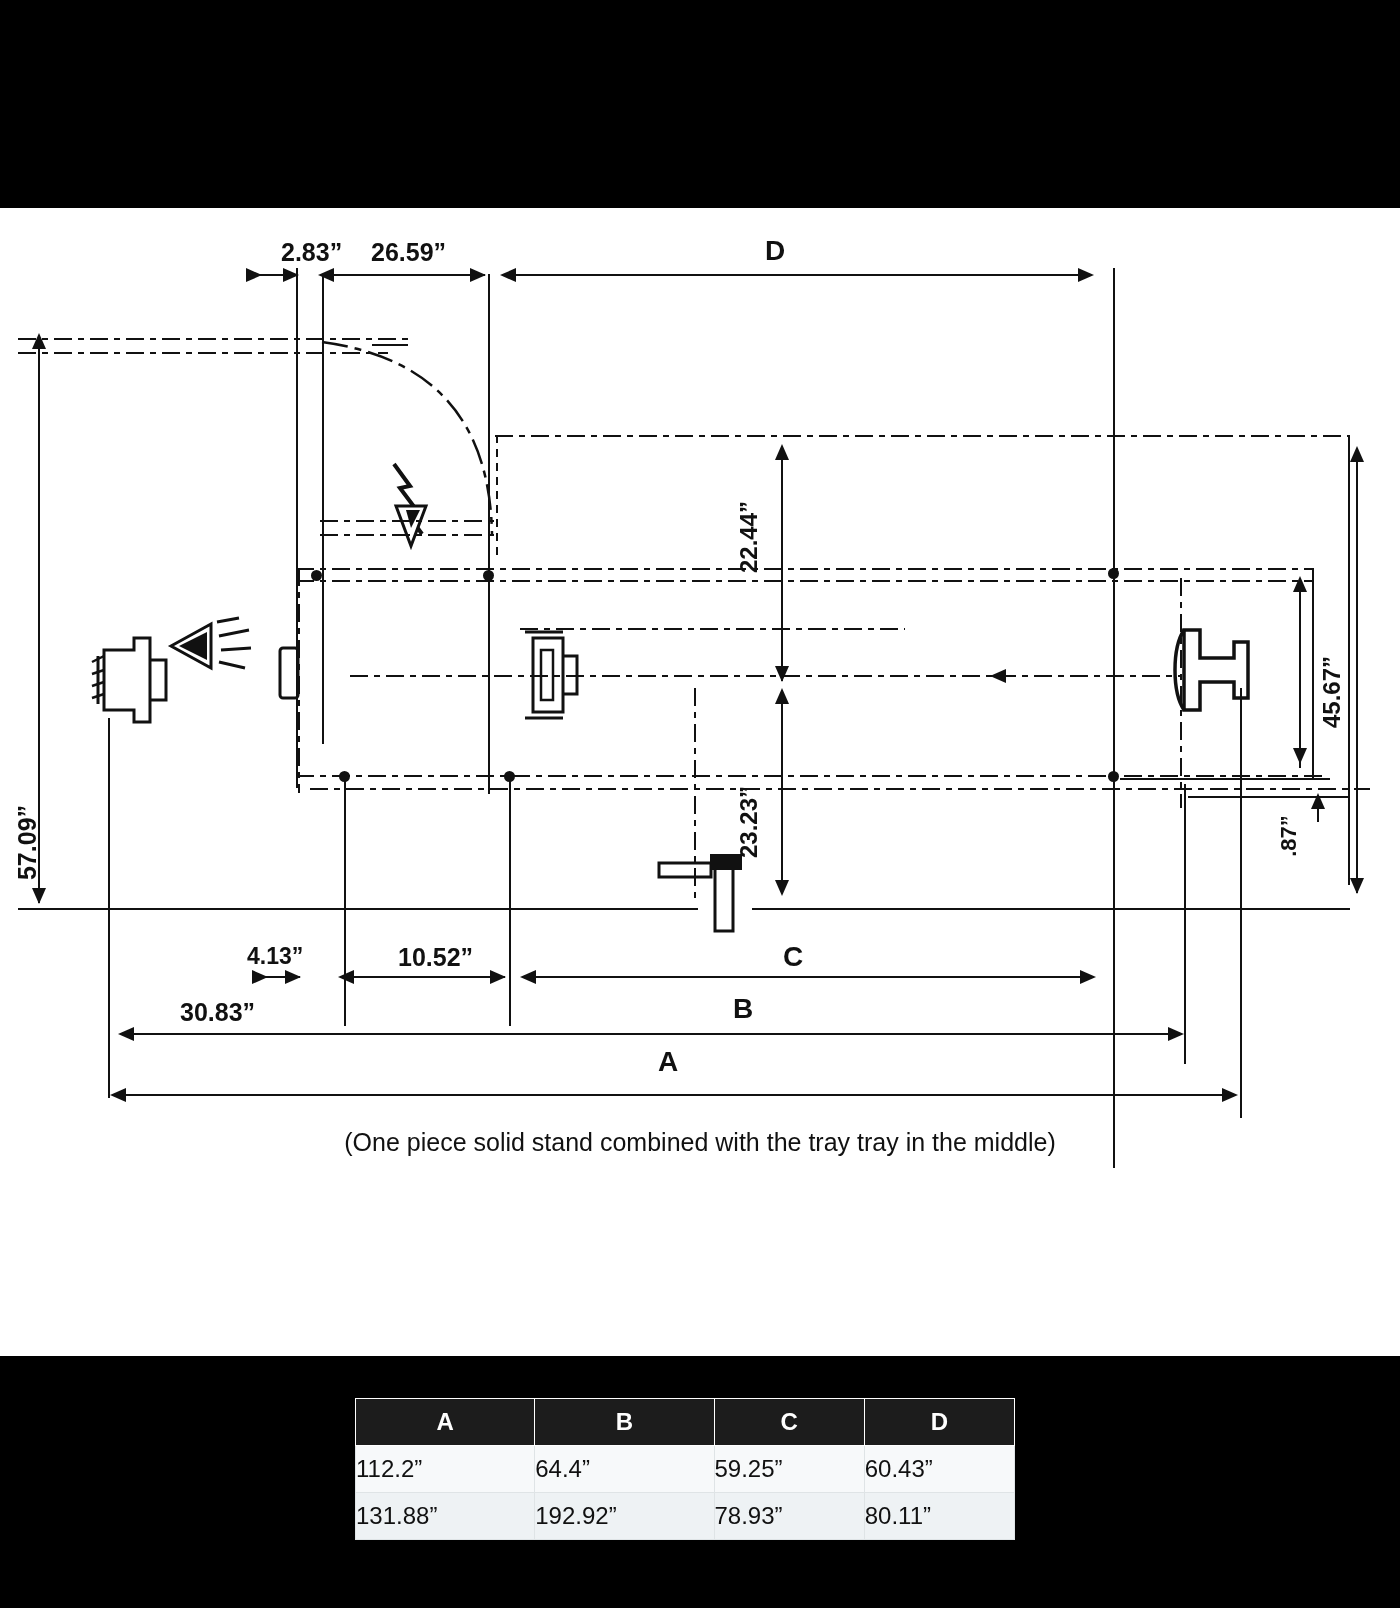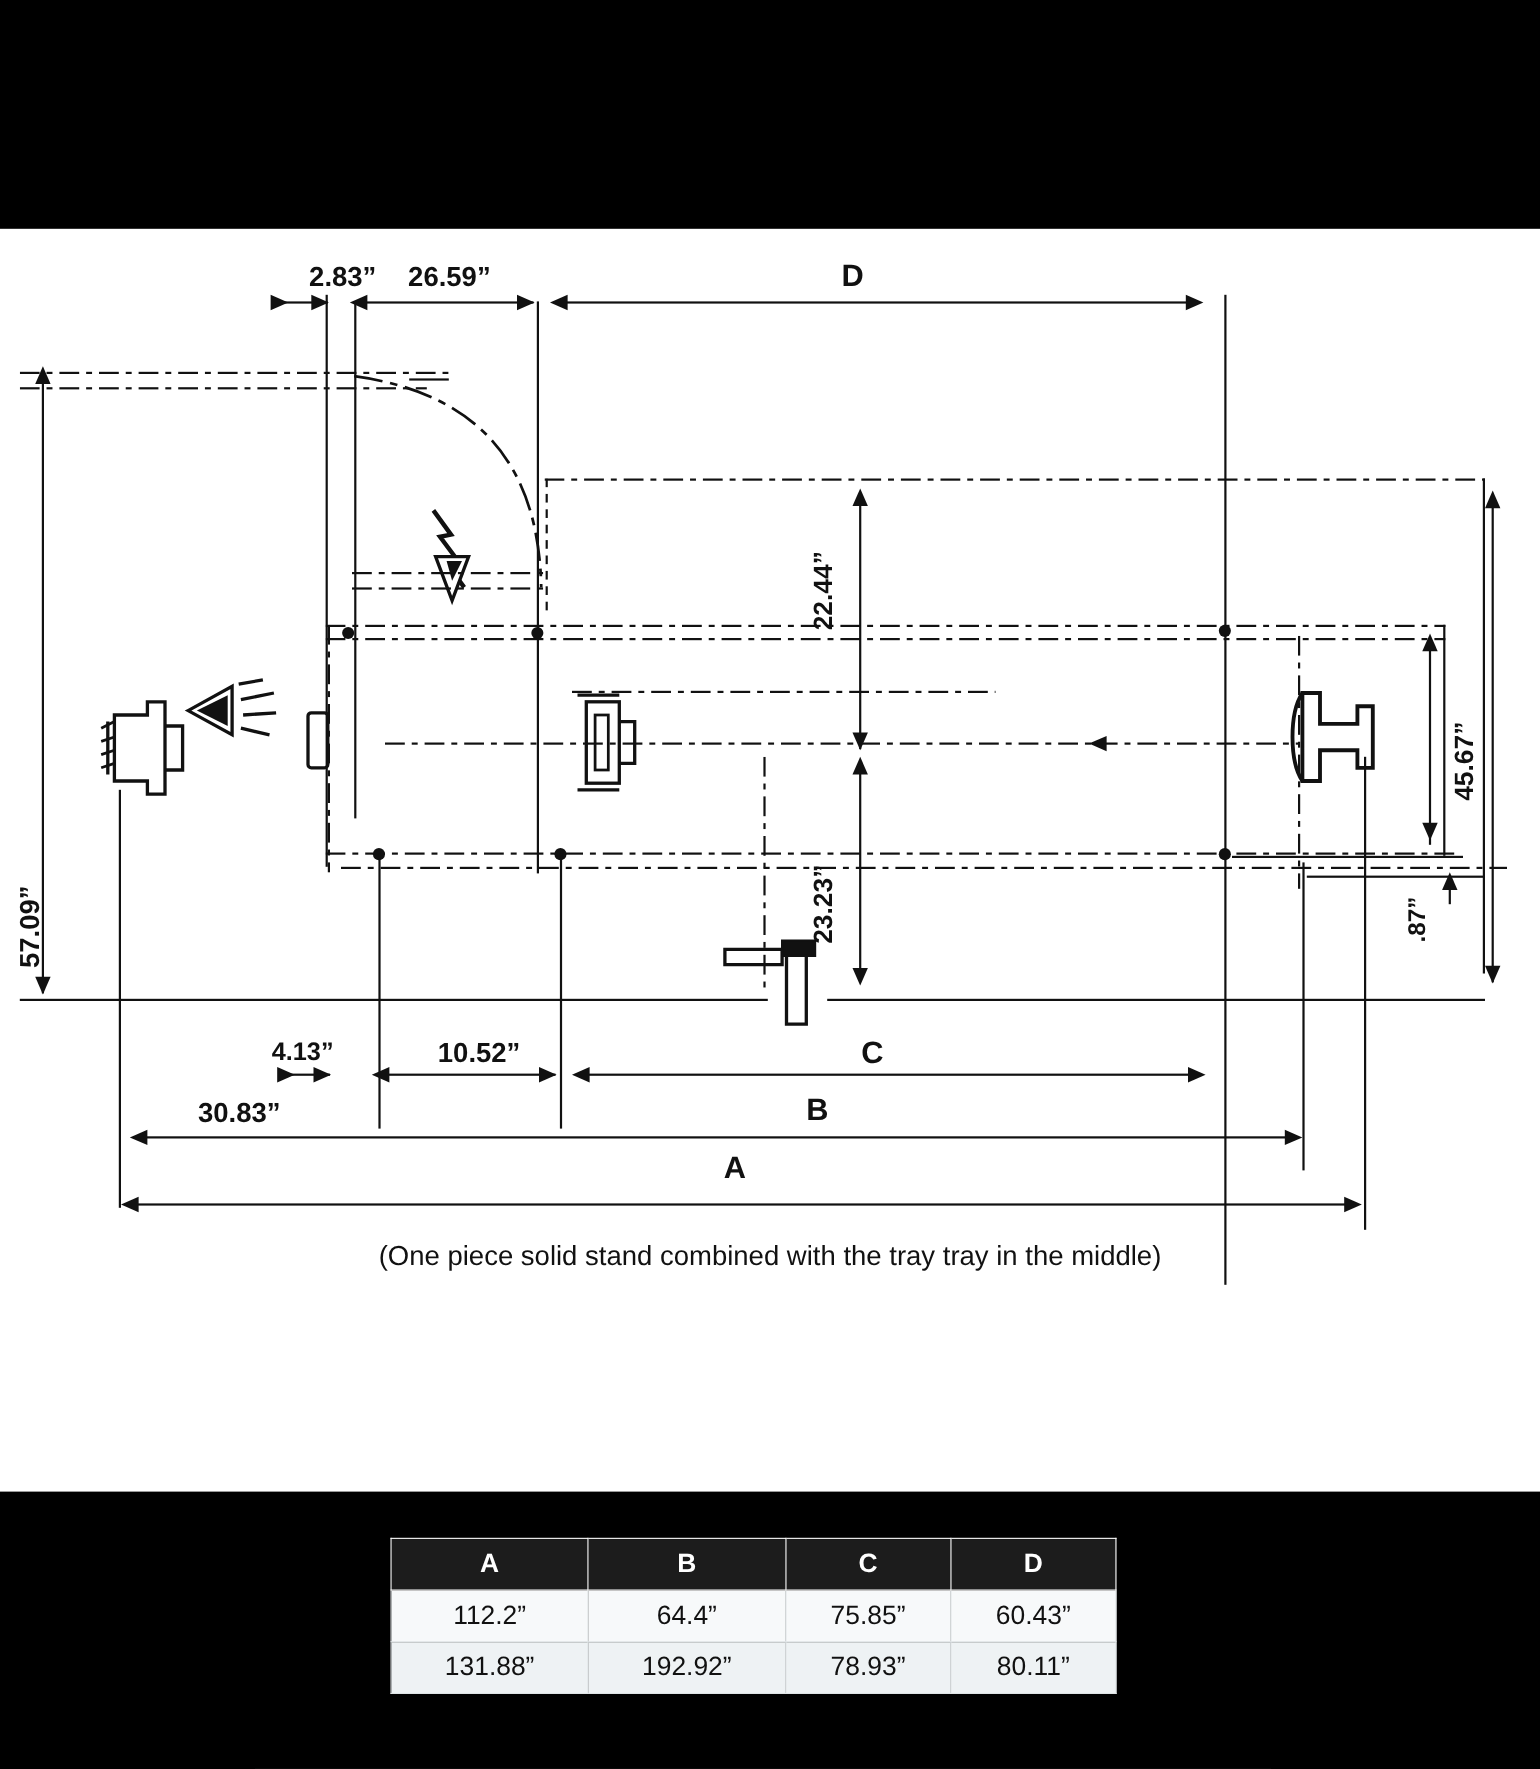--- a/index.html
+++ b/index.html
@@ -28,21 +28,21 @@
   .ah{position:absolute;width:0;height:0;}
   .ah-l{border-top:7px solid transparent;border-bottom:7px solid transparent;border-right:16px solid #111;}
   .ah-r{border-top:7px solid transparent;border-bottom:7px solid transparent;border-left:16px solid #111;}
   .ah-u{border-left:7px solid transparent;border-right:7px solid transparent;border-bottom:16px solid #111;}
   .ah-d{border-left:7px solid transparent;border-right:7px solid transparent;border-top:16px solid #111;}
 
   .caption{position:absolute;left:0;width:1400px;text-align:center;font-size:25px;color:#111;}
 
   table.spec{position:absolute;border-collapse:collapse;left:355px;top:1190px;width:660px;}
   table.spec th{background:#1c1c1c;color:#fff;font-size:24px;font-weight:bold;padding:9px 0;border:1px solid #fff;text-align:center;}
-  table.spec td{background:#f7f9fa;color:#111;font-size:24px;padding:9px 0;border:1px solid #dfe4e6;text-align:center;}
+  table.spec td{background:#f7f9fa;color:#111;font-size:24px;padding:9px 0;border:1px solid #dfe4e6;}
   table.spec tr.alt td{background:#eef2f4;}
 
   svg{position:absolute;overflow:visible;}
 </style>
 </head>
 <body>
 
 <div id="sheet">
 
   <div class="lbl" style="left:281px;top:30px;font-size:25px;">2.83”</div>
@@ -215,21 +215,21 @@
         <th>A</th>
         <th>B</th>
         <th>C</th>
         <th>D</th>
       </tr>
     </thead>
     <tbody>
       <tr>
         <td>112.2”</td>
         <td>64.4”</td>
-        <td>75.85”</td>
+        <td>59.25”</td>
         <td>60.43”</td>
       </tr>
       <tr class="alt">
         <td>131.88”</td>
         <td>192.92”</td>
         <td>78.93”</td>
         <td>80.11”</td>
       </tr>
     </tbody>
   </table>

